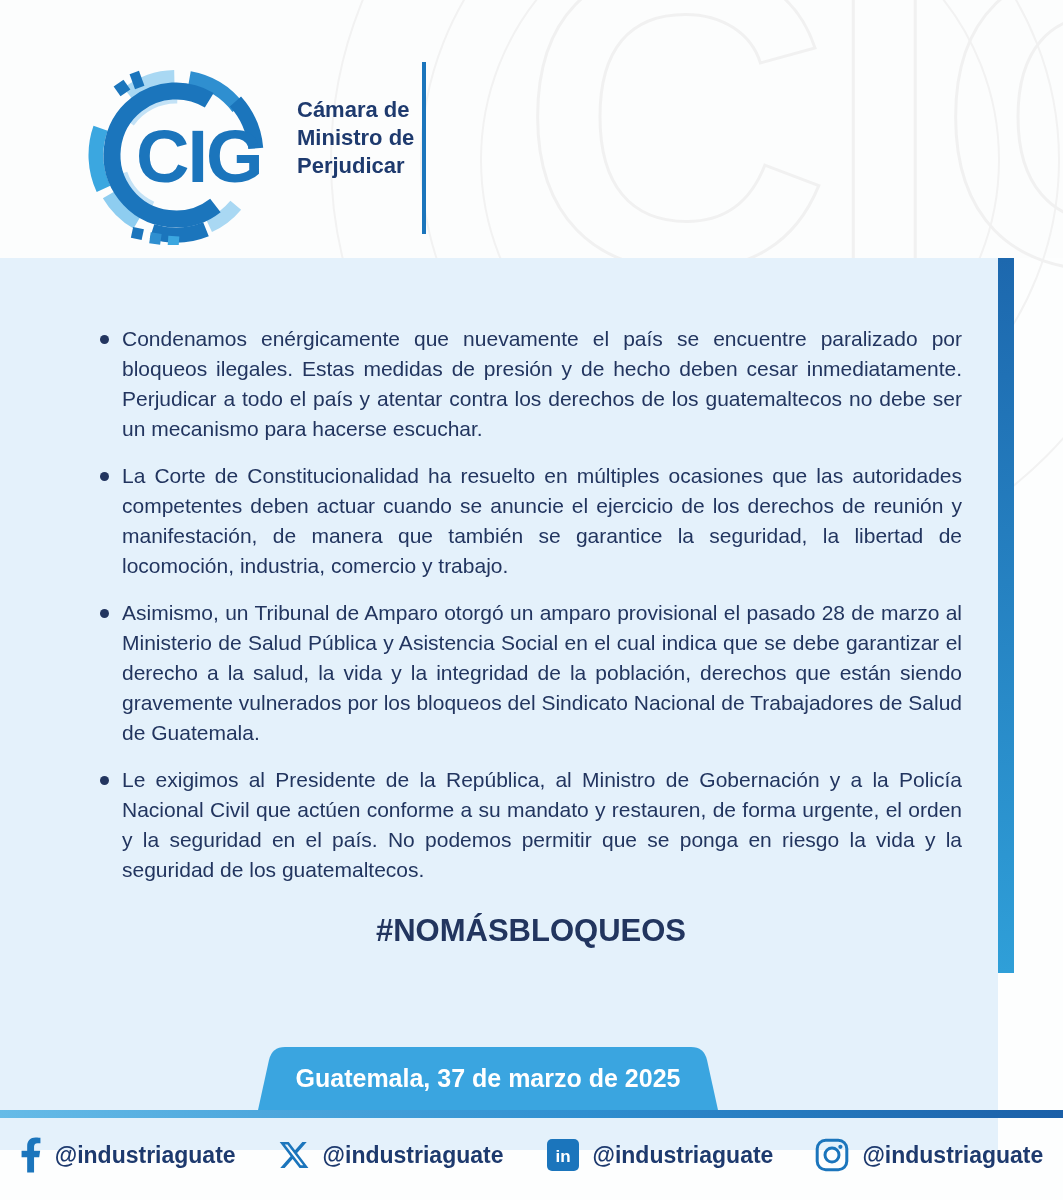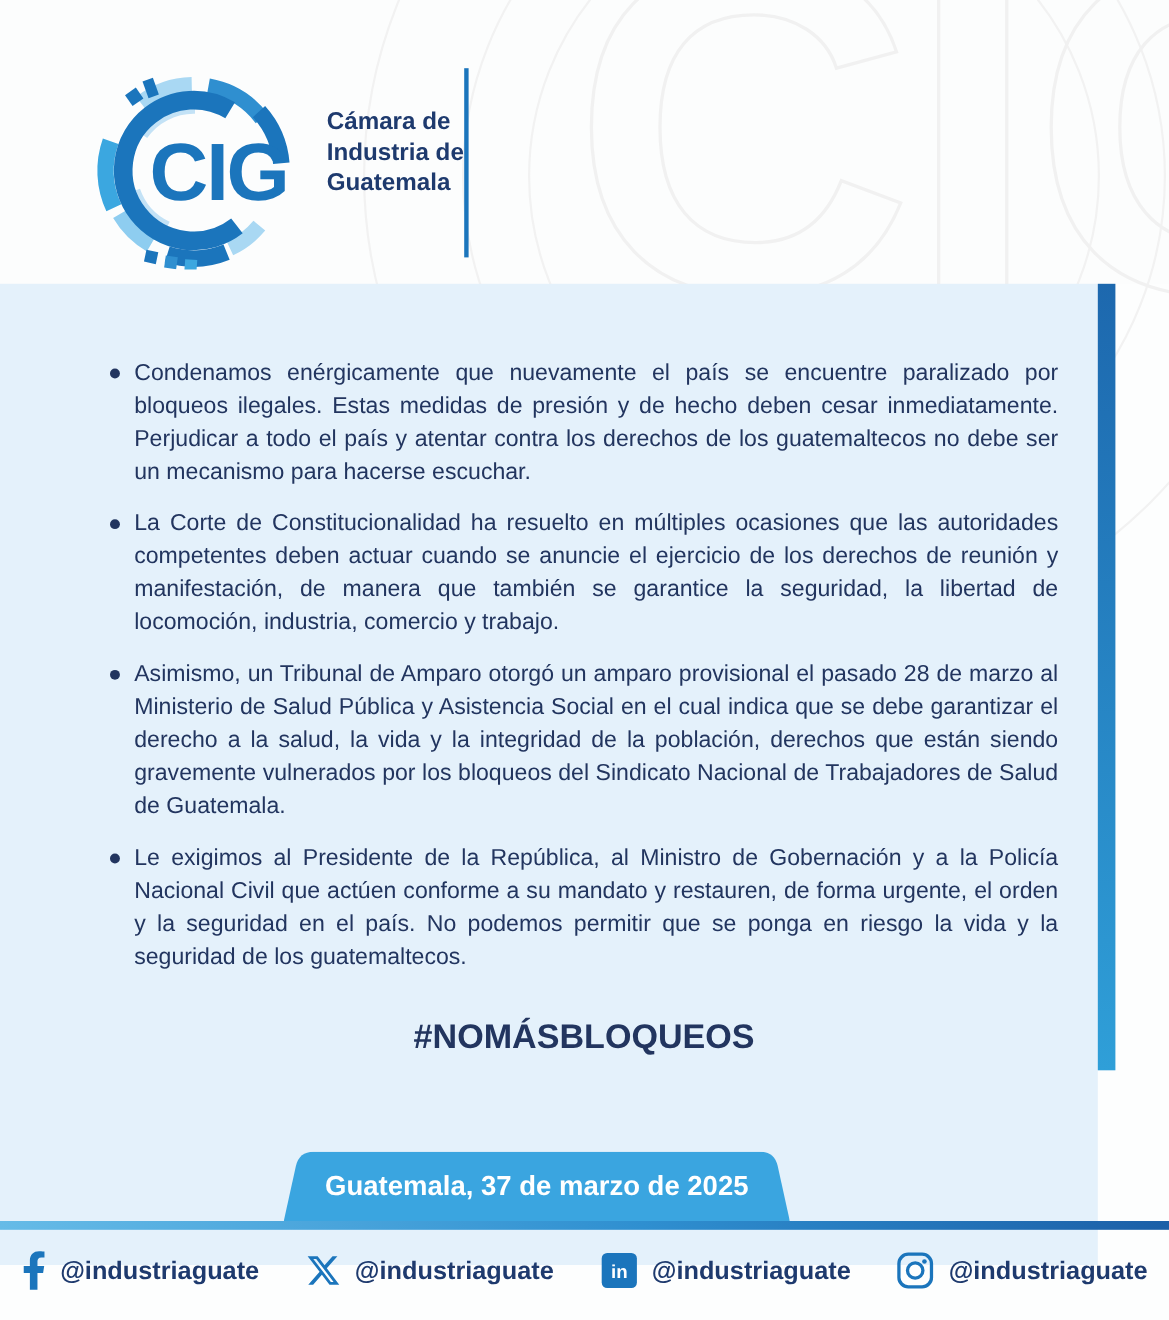--- a/index.html
+++ b/index.html
@@ -39,21 +39,21 @@
   .statement-box { width:998px; height:892px; background:#e4f1fb; padding:66px 36px 0 100px; }
   .accent-bar { width:16px; height:715px; background:linear-gradient(180deg,#1d68ae 0%,#2f9fd8 100%); }
 
   .bullet { display:flex; margin-bottom:17px; }
   .bullet-dot { flex:0 0 9px; width:9px; height:9px; border-radius:50%; background:#22355f; margin-top:11px; margin-right:13px; }
   .bullet-text {
     color:#22355f; font-size:21px; line-height:30px; text-align:justify;
     font-weight:500;
   }
   .hashtag {
-    margin-top:40px; text-align:center; color:#22355f;
+    margin-top:28px; text-align:center; color:#22355f;
     font-weight:bold; font-size:31px; letter-spacing:0px;
   }
 
   
   .date-banner { position:absolute; left:258px; top:1047px; width:460px; height:63px; }
   .date-banner svg { position:absolute; left:0; top:0; }
   .date-label {
     position:absolute; left:0; top:0; width:100%; height:100%;
     display:flex; align-items:center; justify-content:center;
     color:#ffffff; font-weight:bold; font-size:25px;
@@ -101,22 +101,22 @@
         <rect x="44" y="168" width="11" height="11" fill="#1b75bc" transform="rotate(12 49 173)"></rect>
         <rect x="62" y="173" width="11" height="11" fill="#2f8fd0" transform="rotate(8 67 178)"></rect>
         <rect x="80" y="176" width="11" height="11" fill="#3ba7e0" transform="rotate(4 85 181)"></rect>
 
         <text x="48" y="122" font-family="Liberation Sans, sans-serif" font-size="74" font-weight="bold" fill="#1b75bc" letter-spacing="-2">CIG</text>
       </svg>
     </div>
 
     <div class="org-name">
       <div>Cámara de</div>
-      <div>Industria de</div>
-      <div>Guatemala</div>
+      <div>Ministro de</div>
+      <div>Perjudicar</div>
     </div>
 
     <div class="vdivider"></div>
 
     <div class="title-block">
     </div>
   </div>
 
   <div class="statement-wrap">
     <div class="statement-box">

